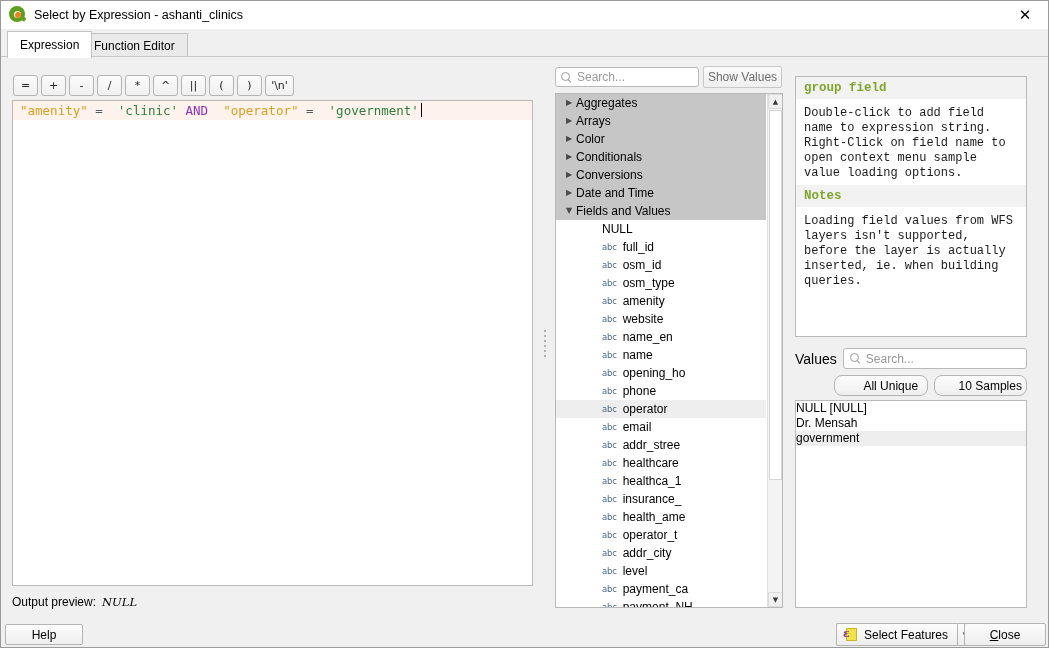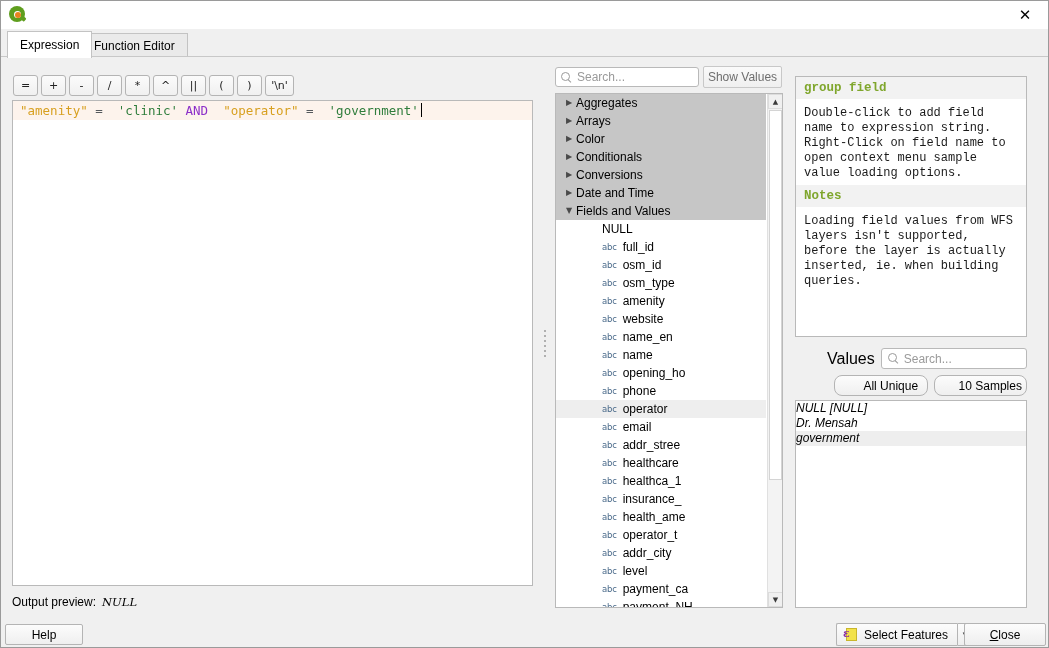--- a/index.html
+++ b/index.html
@@ -302,21 +302,21 @@
   .hp-body {
     padding: 7px 8px 4px 8px;
     font-size: 12px; line-height: 15px; color: #1a1a1a;
   }
 
   .values-row {
     position: absolute; left: 794px; top: 347px;
     width: 232px; height: 21px;
     display: flex; align-items: center;
   }
-  .values-label { font-size: 16px; margin-right: 6px; margin-left: 32px; }
+  .values-label { font-size: 14px; margin-right: 6px; }
   .values-search {
     flex: 1; height: 21px;
     background: #fff; border: 1px solid #b9b9b9; border-radius: 3px;
     display: flex; align-items: center; padding-left: 6px;
   }
 
   .val-btns {
     position: absolute; left: 833px; top: 374px;
     width: 193px; height: 21px;
     display: flex; gap: 6px;
@@ -335,21 +335,20 @@
     width: 232px; height: 208px;
     background: #fff; border: 1px solid #b9b9b9;
     overflow: hidden;
   }
   .val-item {
     height: 15px; line-height: 15px;
     font-size: 12px;
     padding-left: 0;
     white-space: nowrap;
     cursor: default;
-    font-style: italic;
   }
   .val-item.sel { background: #eeeeee; }
 
   
   .sf-group {
     position: absolute; left: 835px; top: 622px;
     height: 23px;
     display: flex;
   }
   .sf-main {
@@ -404,20 +403,21 @@
 
 <div id="app">
 
   <div class="titlebar">
     <div class="title-icon">
       <div class="ring"></div>
       <div class="tail"></div>
       <div class="hole"></div>
       <div class="dot"></div>
     </div>
+    <div class="title-text">Select by Expression - ashanti_clinics</div>
     <div class="close-x">✕</div>
   </div>
 
   <div class="tabstrip">
     <div class="tab active" style="left:6px;">Expression</div>
     <div class="tab" style="left:80px;">Function Editor</div>
   </div>
 
   <div class="op-row">
     <div class="op-btn">=</div>

